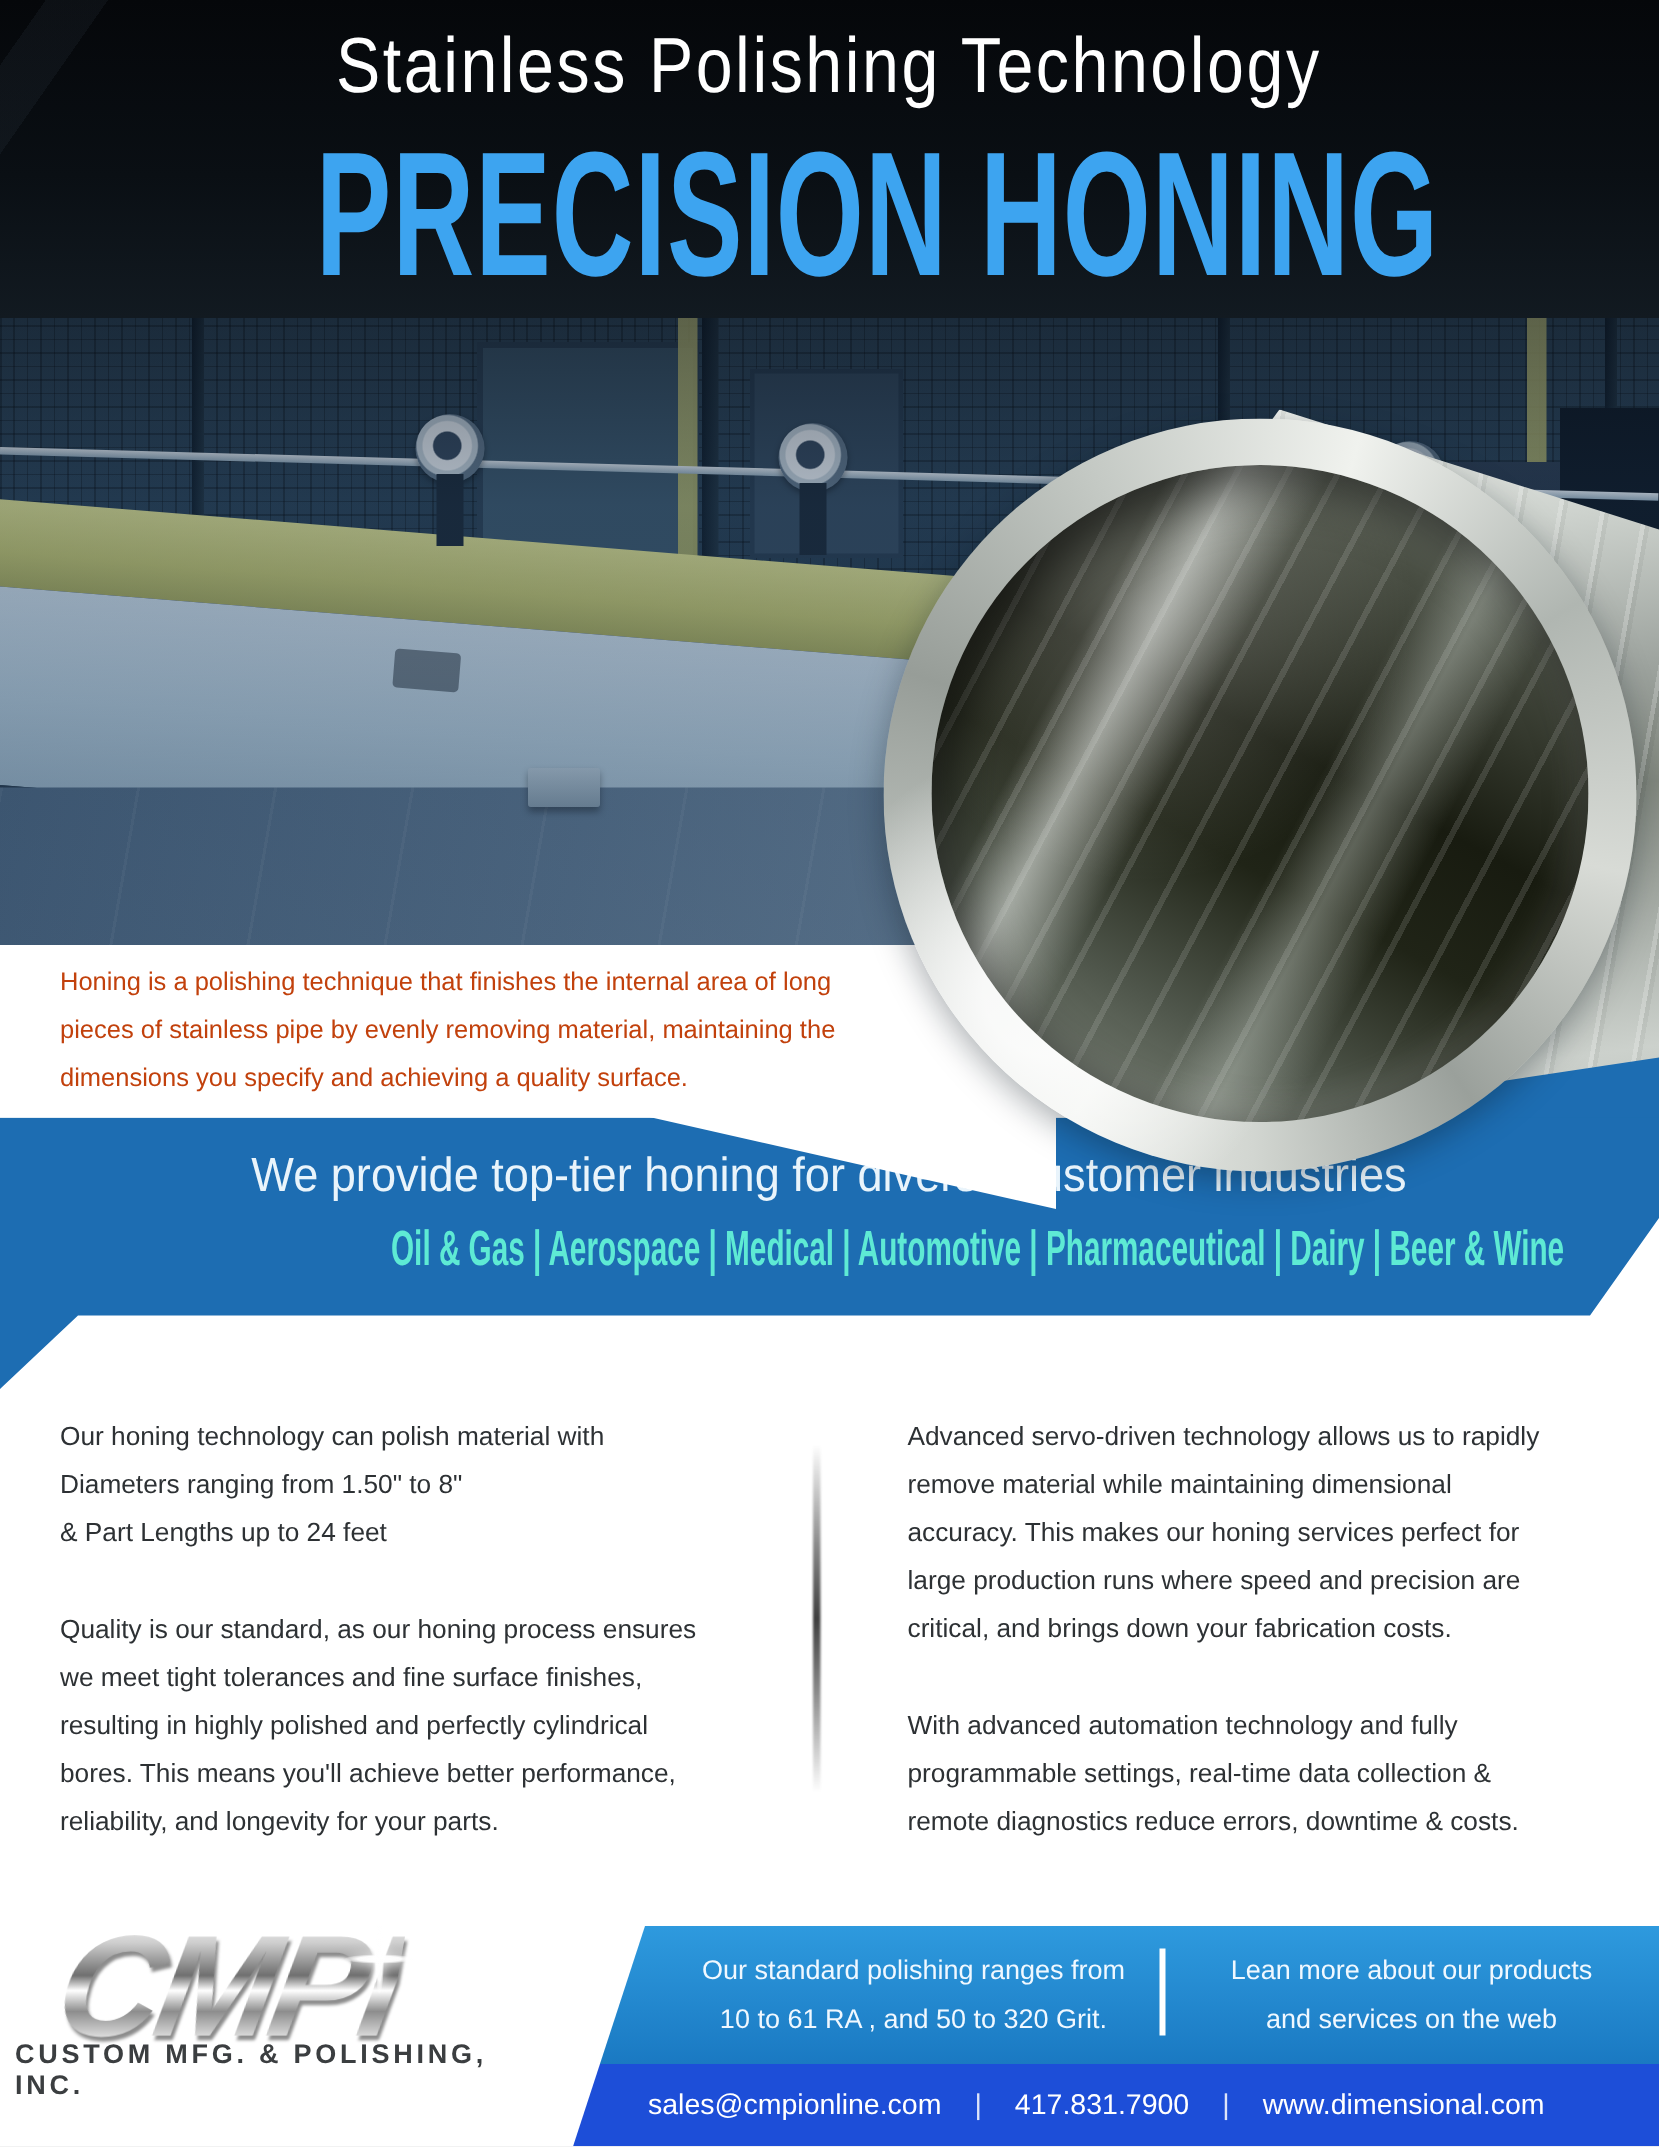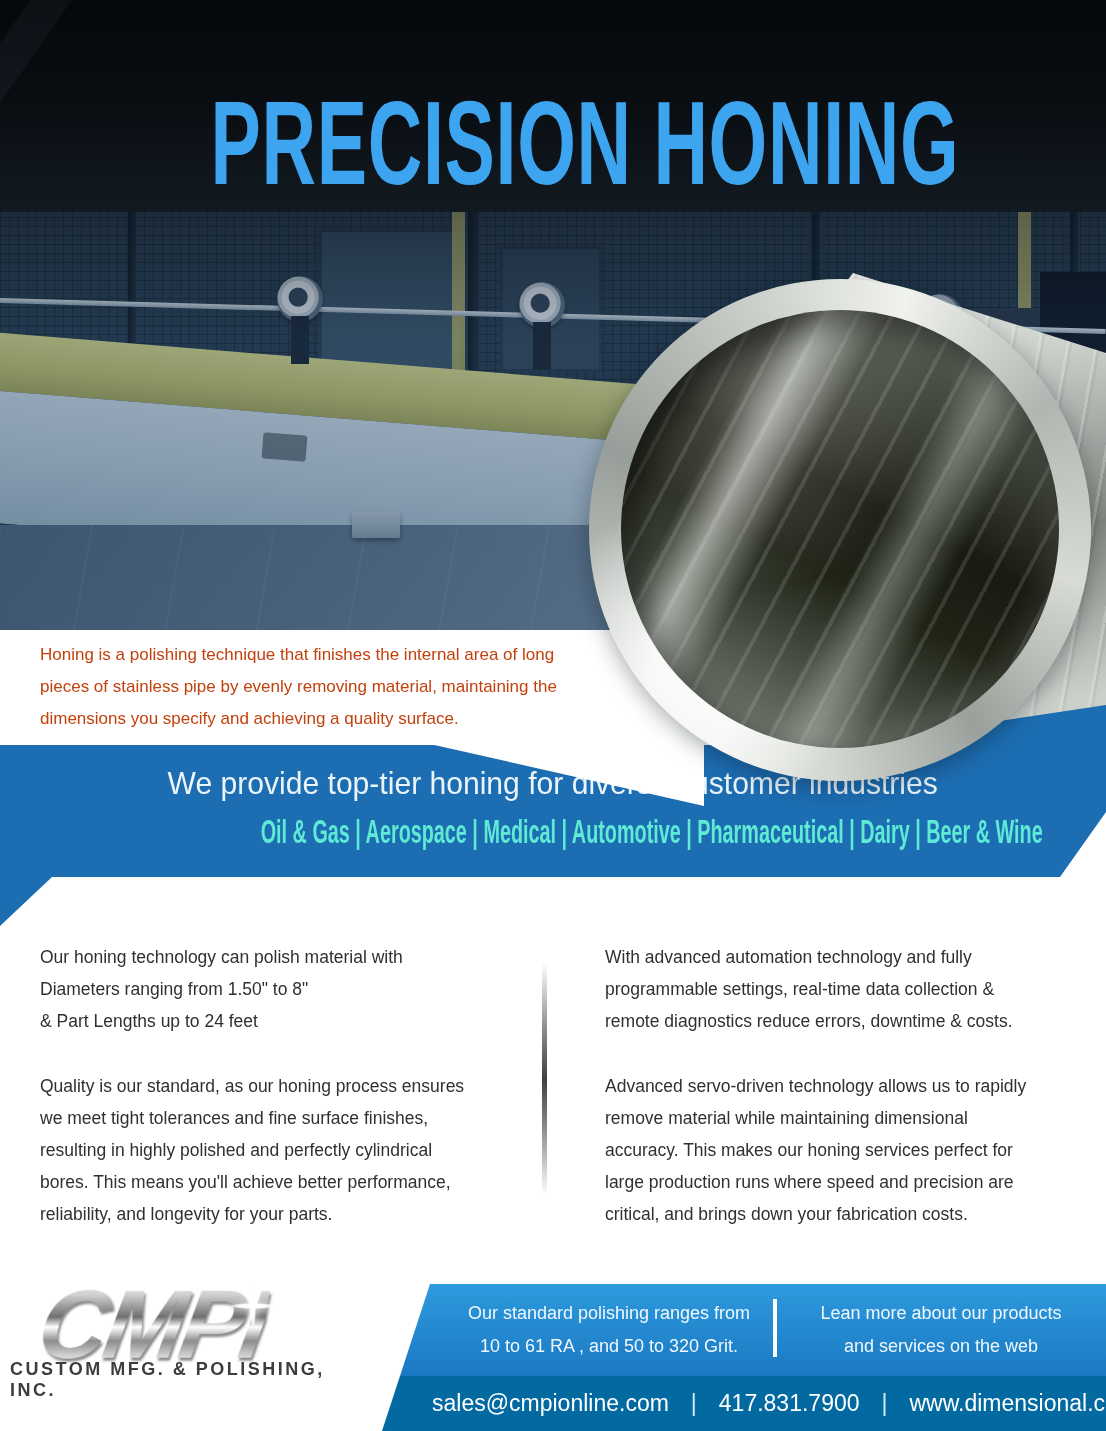--- a/index.html
+++ b/index.html
@@ -125,33 +125,34 @@
         font-size:18px;font-weight:700;letter-spacing:2.5px;color:#3b3e40;}
   .footer-blue{position:absolute;left:368px;top:1px;width:738px;height:147px;
         clip-path:polygon(62px 0,738px 0,738px 147px,14px 147px);}
   .fb-top{position:absolute;left:0;top:0;width:100%;height:92px;
         background:linear-gradient(180deg,#2e9ade 0%,#1a79c2 100%);}
   .fb-cell{position:absolute;top:13px;margin:0;text-align:center;color:#f0f8ff;font-size:18px;line-height:33px;
         white-space:pre-line;}
   .fb-cell.c1{left:80px;width:322px;}
   .fb-cell.c2{left:432px;width:282px;text-align:center;}
   .fb-divider{position:absolute;left:405px;top:15px;width:4px;height:58px;background:#ffffff;}
-  .fb-bottom{position:absolute;left:0;top:92px;width:100%;height:55px;background:#0369a1;
+  .fb-bottom{position:absolute;left:0;top:92px;width:100%;height:55px;background:#1d4ed8;
         display:flex;align-items:center;gap:22px;padding-left:64px;box-sizing:border-box;
-        color:#ffffff;font-size:23px;}
+        color:#ffffff;font-size:19px;}
   .fb-sep{color:rgba(255,255,255,.85);}
 </style>
 </head>
 <body>
 
 <div class="page">
 
   <div class="hero">
     <div class="hero-beam"></div>
     <div class="hero-beam2"></div>
+    <div class="hero-sub"><span class="sqz">Stainless Polishing Technology</span></div>
     <div class="hero-title"><span class="sqz">PRECISION HONING</span></div>
   </div>
 
   <div class="photo">
     <div class="fence"></div>
     <div class="door-pane"></div>
     <div class="door-pane2"></div>
     <div class="post p1"></div>
     <div class="post p2"></div>
     <div class="post p3"></div>
@@ -201,28 +202,28 @@
 Diameters ranging from 1.50" to 8"
 &amp; Part Lengths up to 24 feet</p>
       <p>Quality is our standard, as our honing process ensures
 we meet tight tolerances and fine surface finishes,
 resulting in highly polished and perfectly cylindrical
 bores. This means you'll achieve better performance,
 reliability, and longevity for your parts.</p>
     </div>
     <div class="divider"></div>
     <div class="col col-right">
-      <p>With advanced automation technology and fully
-programmable settings, real-time data collection &amp;
-remote diagnostics reduce errors, downtime &amp; costs.</p>
       <p>Advanced servo-driven technology allows us to rapidly
 remove material while maintaining dimensional
 accuracy. This makes our honing services perfect for
 large production runs where speed and precision are
 critical, and brings down your fabrication costs.</p>
+      <p>With advanced automation technology and fully
+programmable settings, real-time data collection &amp;
+remote diagnostics reduce errors, downtime &amp; costs.</p>
     </div>
   </div>
 
   <div class="footer">
     <div class="logo">
       <div class="logo-text">CMPI</div>
       <div class="logo-star"></div>
     </div>
     <p class="company">CUSTOM MFG. &amp; POLISHING, INC.</p>
     <div class="footer-blue">

